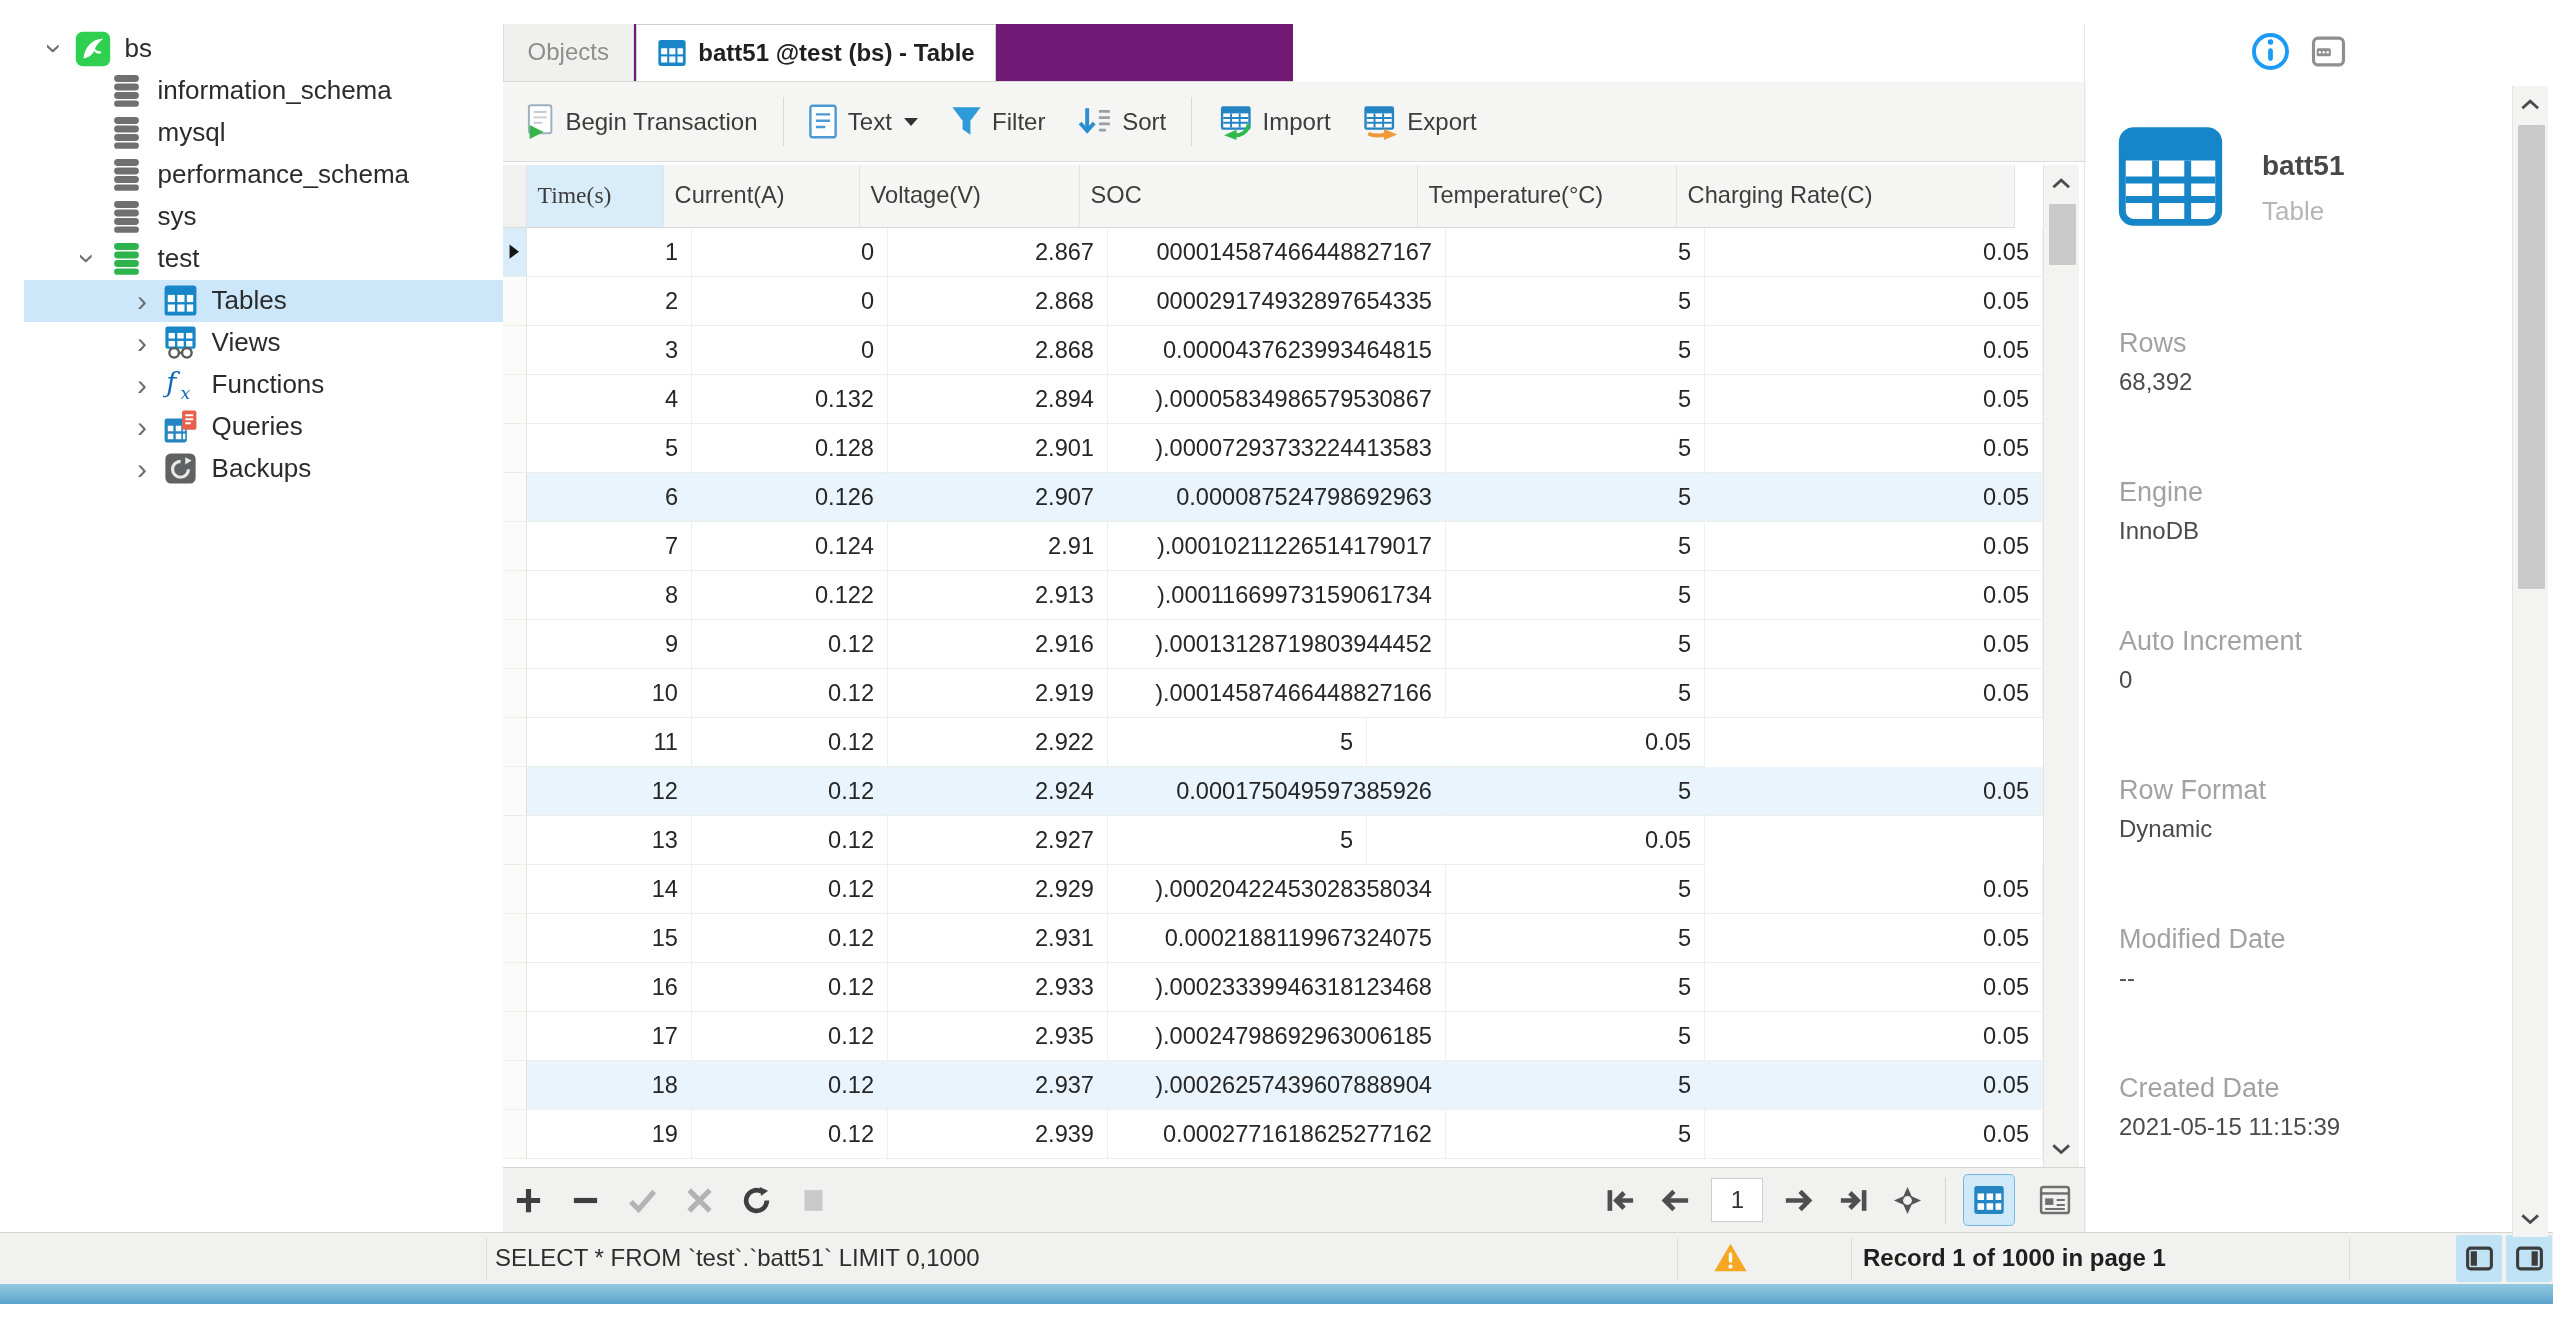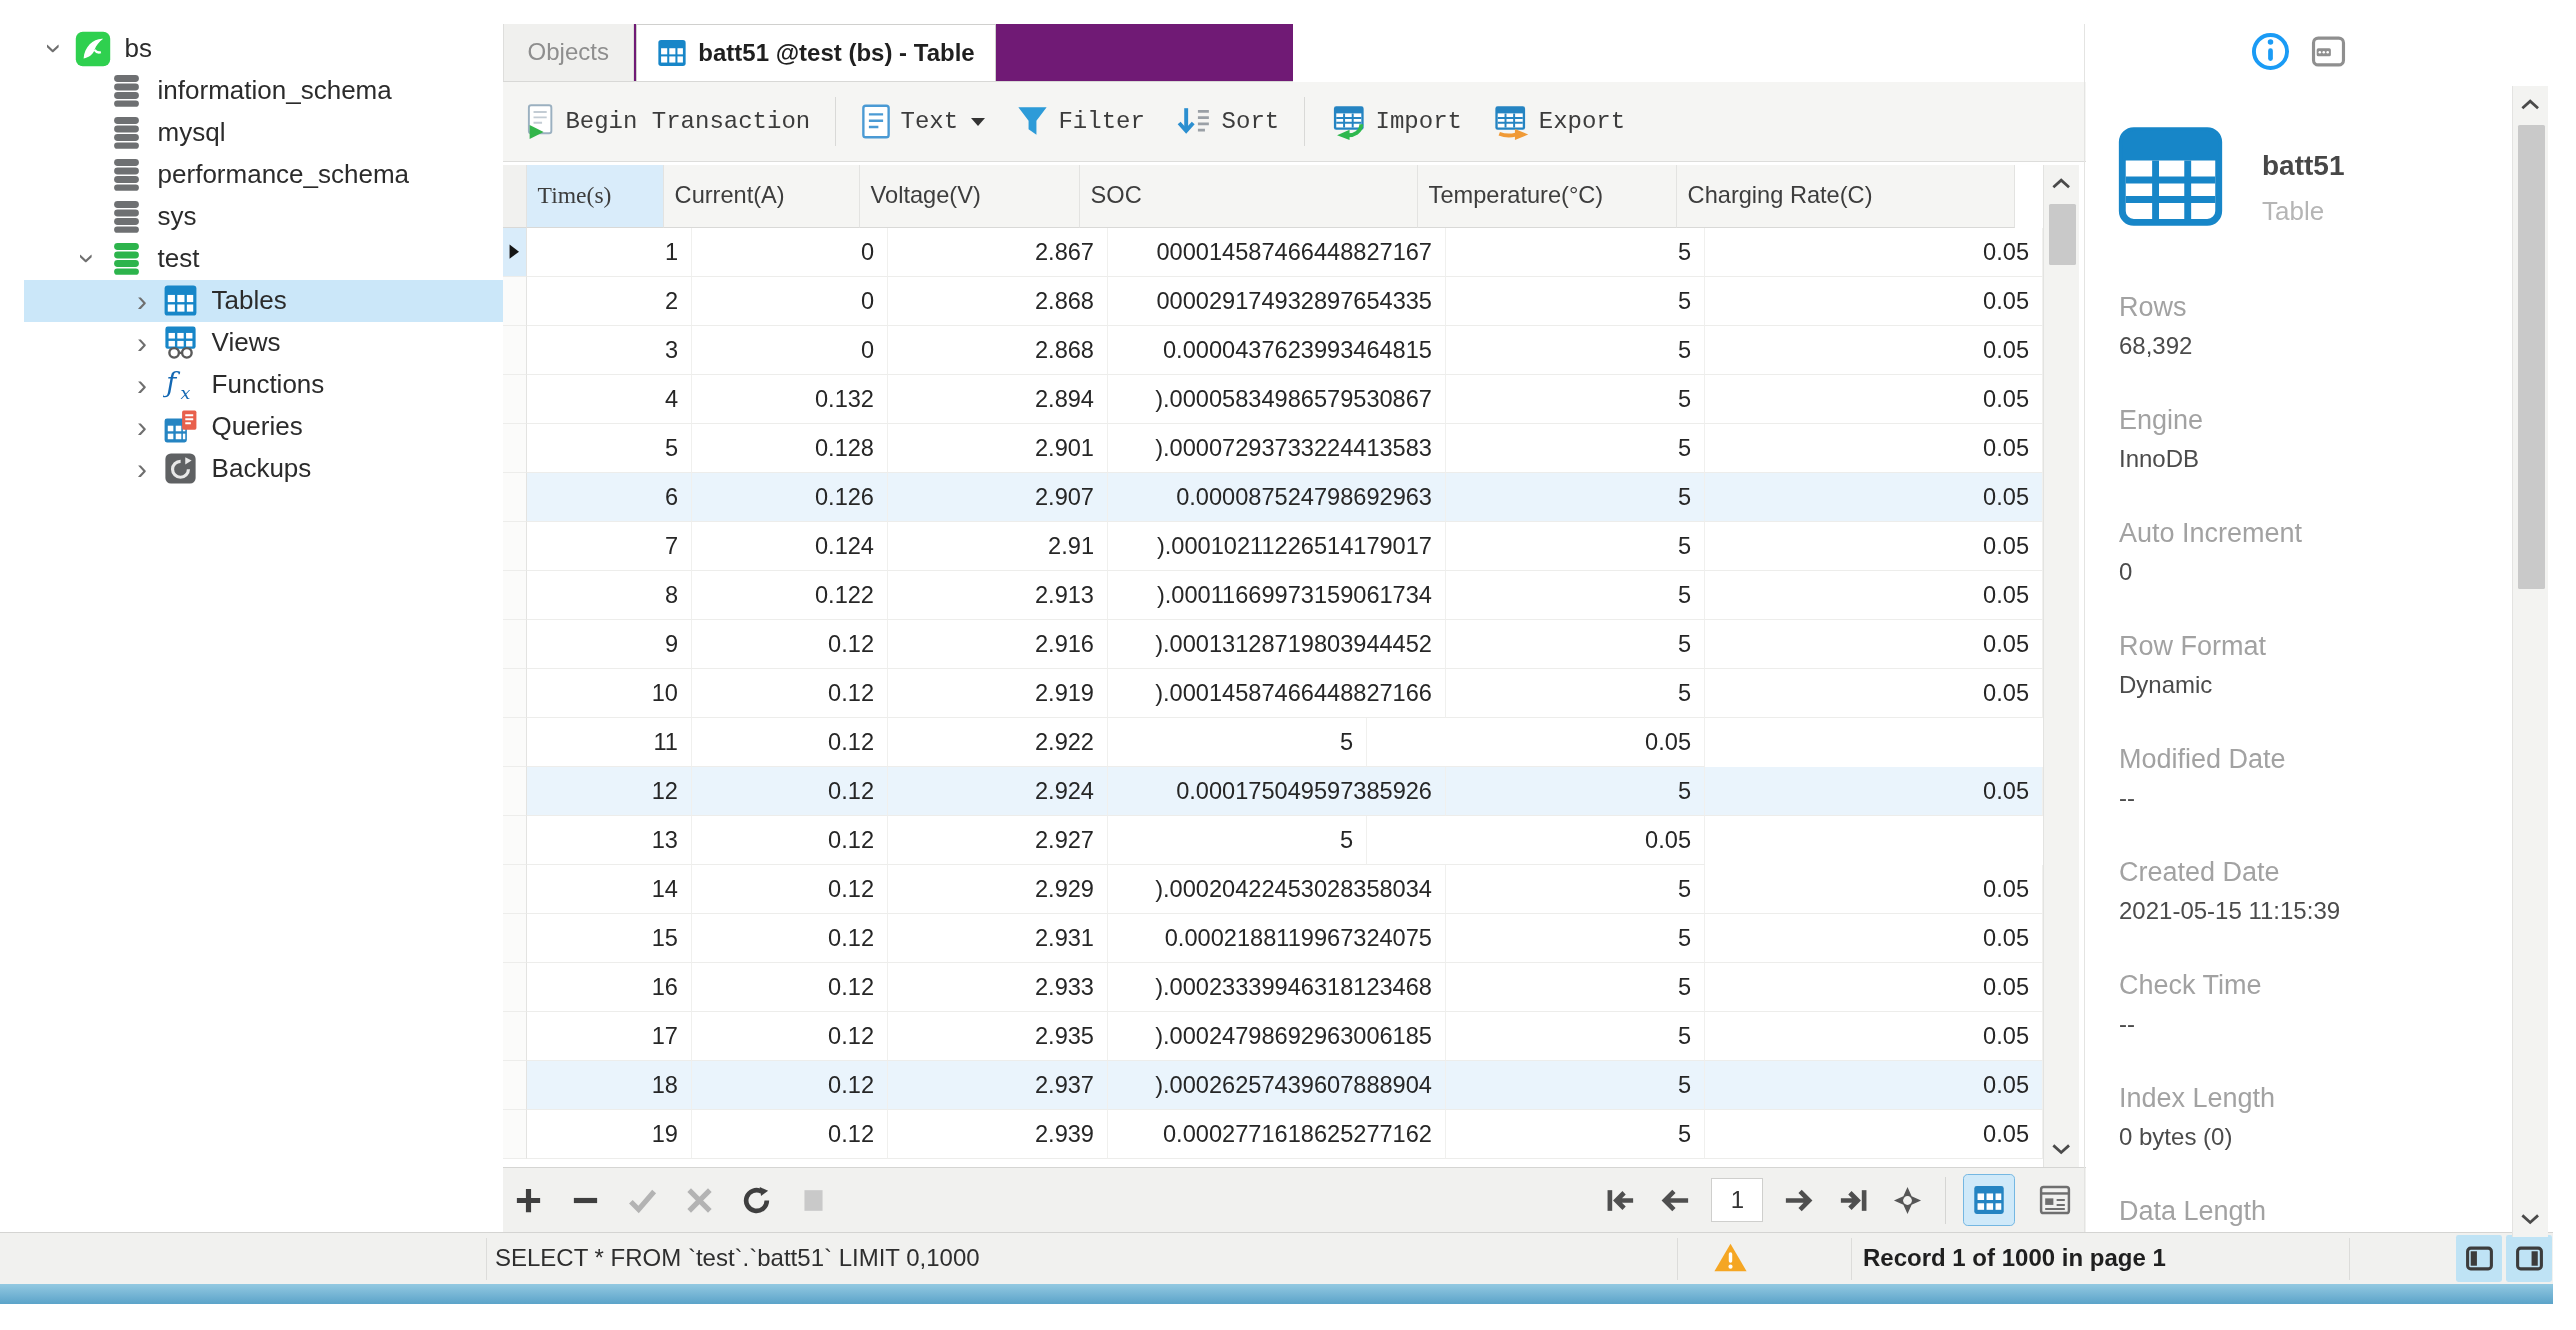--- a/index.html
+++ b/index.html
@@ -24,21 +24,21 @@
     background:#701a75; border-bottom:0.8px solid #d8d8d6; display:flex; align-items:stretch; }
   .tab { display:flex; align-items:center; font-size:24px; }
   .tab.inactive { padding:0 23.6px; color:#8e8e8e; background:#f0f0ee; border-right:0.8px solid #dededc; border-left:0.8px solid #dededc; }
   .tab.active { padding:0 20.4px; gap:11px; color:#1f1f1f; font-weight:bold; background:#ffffff;
     border:0.8px solid #d0d0ce; border-bottom:none; margin-left:2.4px; }
 
   
   #toolbar { position:absolute; left:503px; top:82px; width:1583px; height:80px;
     background:#f5f5f3; border-bottom:0.8px solid #dddddb; display:flex; align-items:center; padding-left:6.3px; }
   .tbtn { background:transparent; border:none; display:inline-flex; align-items:center; gap:9.4px;
-    font-family:Liberation Mono, monospace; font-size:24px; color:#3c3c3c; padding:0 15.7px; height:63px; cursor:default; }
+    font-family:Liberation Sans, sans-serif; font-size:24px; color:#3c3c3c; padding:0 15.7px; height:63px; cursor:default; }
   .tsep { width:0.8px; height:49px; background:#d9d9d7; margin:0 9.4px; }
   .caret { width:0; height:0; border-left:7px solid transparent; border-right:7px solid transparent;
     border-top:8.6px solid #333; margin-left:3.1px; }
 
   
   #grid { position:absolute; left:503px; top:165px; width:1540px; background:#fff; }
   #ghead { display:flex; }
   .hcell { height:63px; line-height:61px; padding-left:11px; background:#f5f5f3; flex:none;
     border-right:0.8px solid #e3e3e1; border-bottom:0.8px solid #d9d9d7; font-size:23.6px; color:#3d3d3d;
     white-space:nowrap; overflow:hidden; }
@@ -85,21 +85,21 @@
 
   
   #vdivider { position:absolute; left:2084px; top:23.6px; width:0.8px; height:1208px; background:#e4e4e2; }
   #rightpanel { position:absolute; left:2086px; top:23.6px; width:427px; height:1202px; background:#fff; overflow:hidden; }
   #picons { display:flex; justify-content:center; gap:17.3px; padding-top:7.9px; }
   .pibtn { background:transparent; border:none; cursor:default; }
   #phead { position:absolute; left:31px; top:96px; display:flex; gap:38px; align-items:flex-end; }
   #ptitle { font-size:28px; font-weight:bold; color:#474747; margin-top:30px; }
   #psub { font-size:26px; color:#b5b5b5; margin-top:14px; }
   #pfields { position:absolute; left:33px; top:267px; right:47px; }
-  .pfield { height:113px; }
+  .pfield { height:113px;margin-top:36px; }
   .plabel { font-size:27px; color:#a2a2a2; line-height:33px; }
   .pvalue { font-size:24px; color:#4b4b4b; line-height:31px; margin-top:6.3px; }
 </style>
 </head>
 <body>
 
 <div id="app">
 
   <nav id="sidebar">
       <div class="tree-row" style="padding-left: 14px;">

